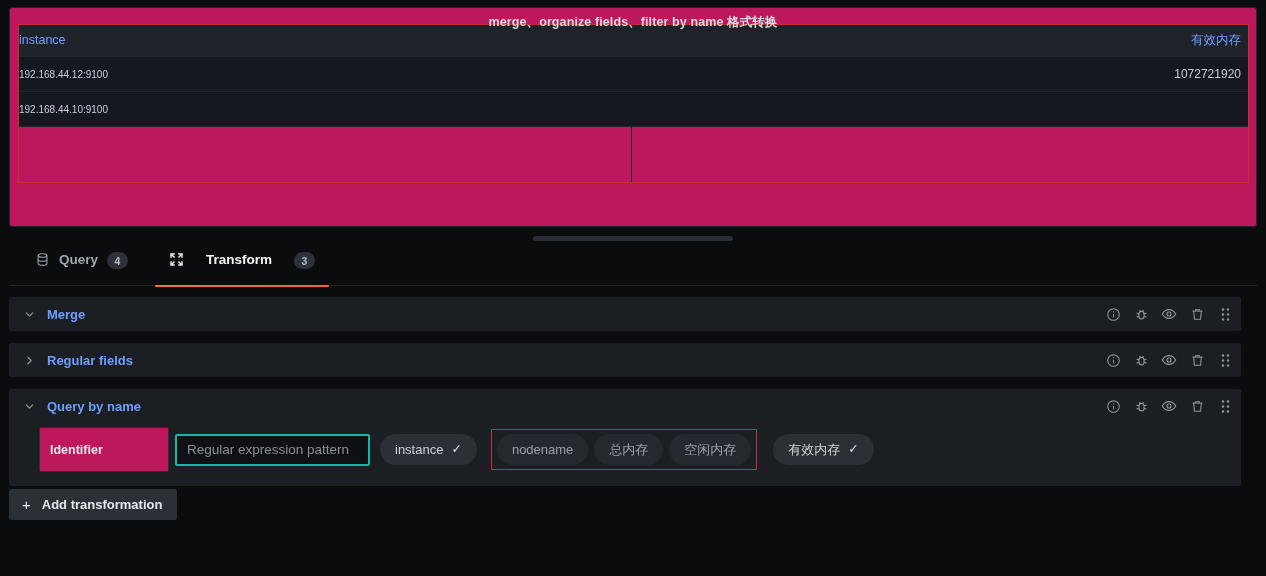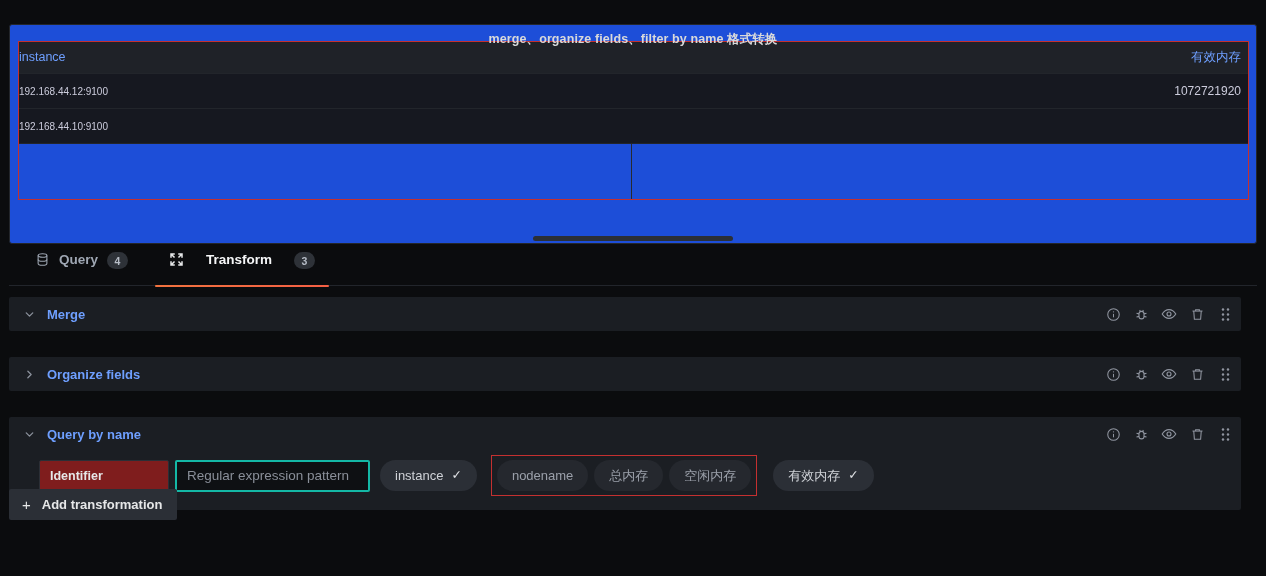--- a/index.html
+++ b/index.html
@@ -18,24 +18,24 @@
     position: relative;
     width: 1266px;
     height: 576px;
     background: #0b0c0e;
   }
 
   
   .viz-panel {
     position: absolute;
     left: 9px;
-    top: 24px;
+    top: 7px;
     width: 1248px;
     height: 220px;
-    background: #1d4ed8;
+    background: #be185d;
     border: 1px solid #23262b;
     border-radius: 3px;
   }
 
   .viz-title {
     position: absolute;
     top: 6px;
     left: 0;
     width: 100%;
     text-align: center;
@@ -187,21 +187,21 @@
     position: absolute;
     left: 9px;
     top: 297px;
     width: 1248px;
   }
 
   .tr-card {
     width: 1232px;
     background: #1b1e23;
     border-radius: 2px;
-    margin-bottom: 26px;
+    margin-bottom: 12px;
   }
 
   .tr-header {
     height: 34px;
     display: flex;
     align-items: center;
     padding-left: 12px;
     padding-right: 8px;
     cursor: pointer;
   }
@@ -243,22 +243,22 @@
   
   .tr-body {
     padding: 4px 0 14px 30px;
     display: flex;
     align-items: center;
     position: relative;
   }
 
   .ident-box {
     width: 130px;
-    height: 32px;
-    background: #7f1d1d;
+    height: 45px;
+    background: #be185d;
     border: 1px solid #2b2f36;
     border-radius: 2px;
     display: flex;
     align-items: center;
     padding-left: 10px;
     font-size: 12.5px;
     font-weight: bold;
     color: #e6e7e8;
   }
 
@@ -455,21 +455,21 @@
       </div>
     </div>
 
     <div class="tr-card">
       <div class="tr-header">
         <span class="chev">
           <svg class="icon-svg" width="13" height="13" viewBox="0 0 24 24" fill="none" stroke="#8b919c" stroke-width="2.4" stroke-linecap="round" stroke-linejoin="round">
             <polyline points="9,6 15,12 9,18"></polyline>
           </svg>
         </span>
-        <span class="tr-title">Organize fields</span>
+        <span class="tr-title">Regular fields</span>
 
         <span class="tr-actions">
           <span class="act">
             <svg class="icon-svg" width="15" height="15" viewBox="0 0 24 24" fill="none" stroke="#9095a0" stroke-width="1.7">
               <circle cx="12" cy="12" r="9.2"></circle>
                 <line x1="12" y1="11" x2="12" y2="16.5"></line>
                 <circle cx="12" cy="7.7" r="1" fill="#9095a0" stroke="none"></circle>
             </svg>
           </span>
           <span class="act">

